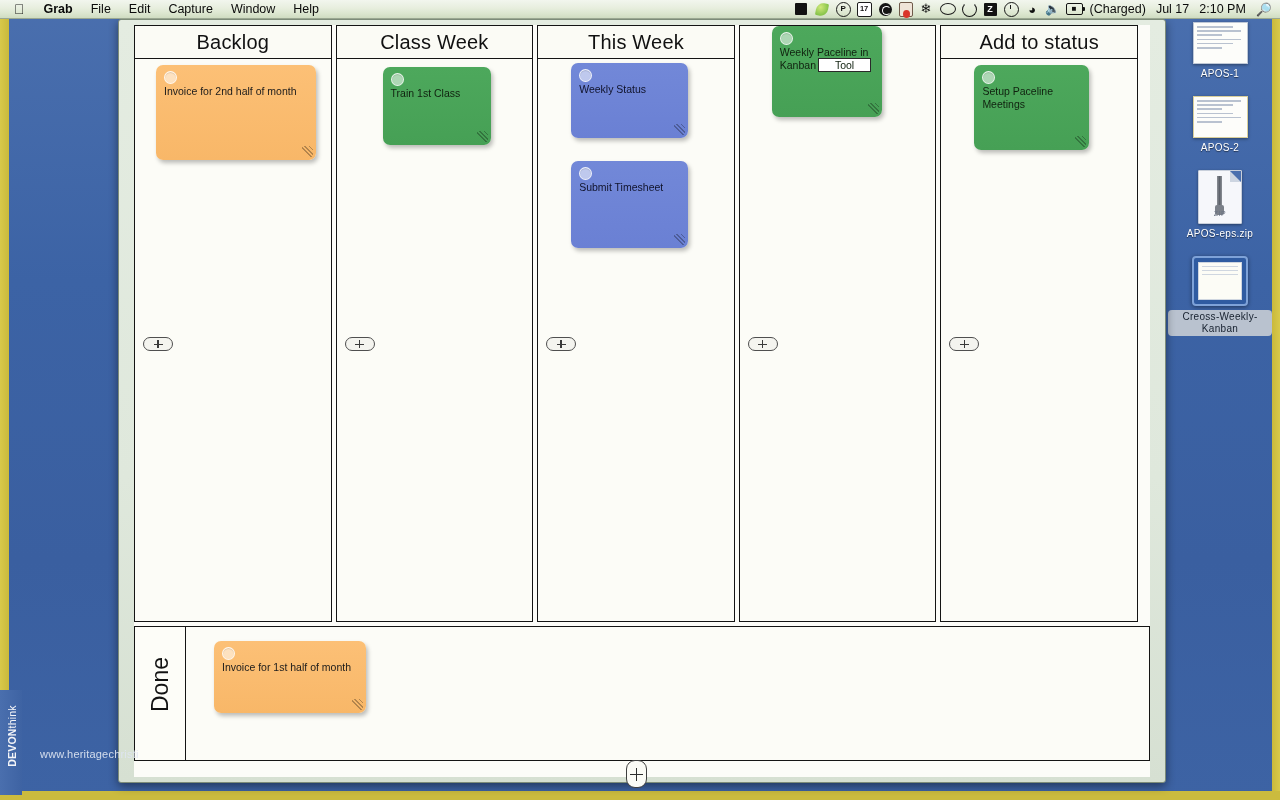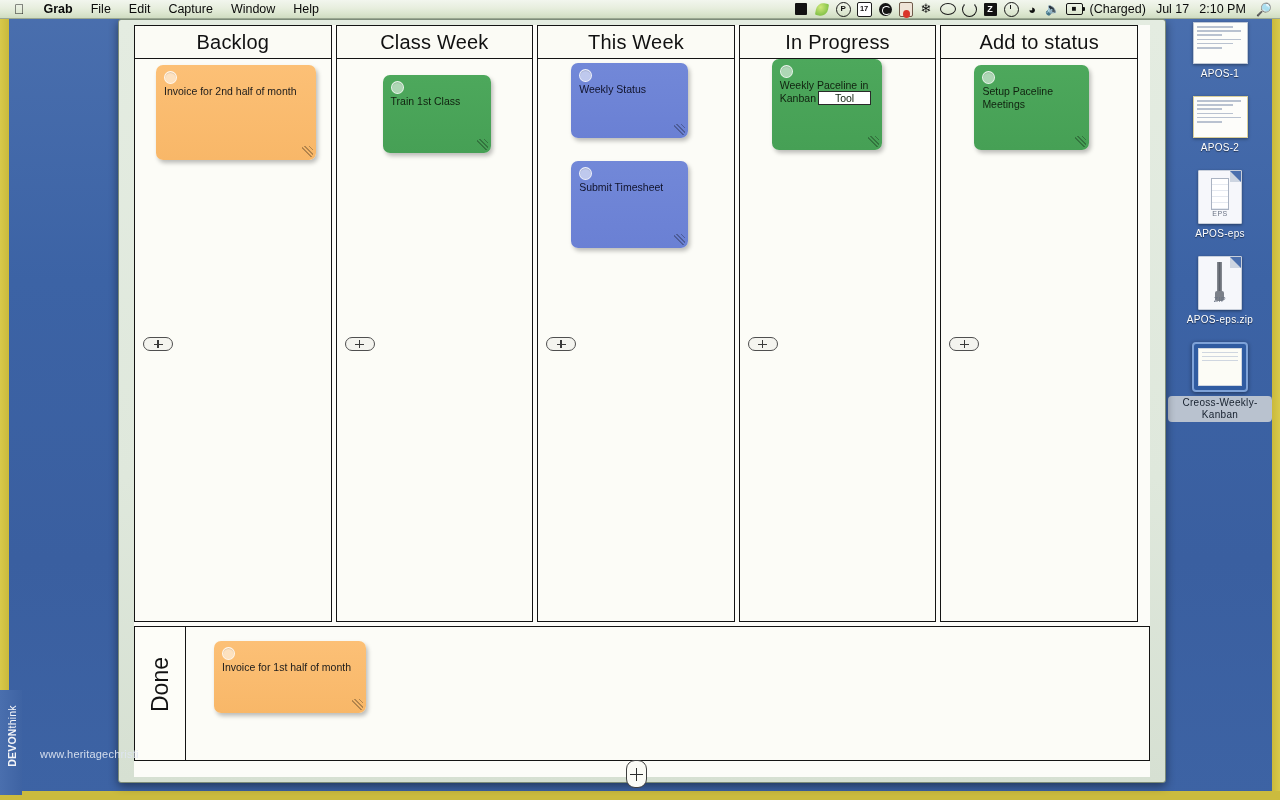--- a/index.html
+++ b/index.html
@@ -653,21 +653,21 @@
             </div>
             <div class="add-pill">
               <span class="plus"></span>
             </div>
           </div>
         </div>
 
         <div class="column">
           <div class="col-header">Class Week</div>
           <div class="col-body">
-            <div class="note green" style="left:46px; top:16px; width:108px; height:78px;">
+            <div class="note green" style="left:46px; top:8px; width:108px; height:78px;">
               <span class="badge"></span>
               <span class="txt">Train 1st Class</span>
               <span class="grip"></span>
             </div>
             <div class="add-pill">
               <span class="plus"></span>
             </div>
           </div>
         </div>
 
@@ -684,21 +684,20 @@
               <span class="txt">Submit Timesheet</span>
               <span class="grip"></span>
             </div>
             <div class="add-pill">
               <span class="plus"></span>
             </div>
           </div>
         </div>
 
         <div class="column">
-          <div class="col-header">In Progress</div>
           <div class="col-body">
             <div class="note green" style="left:32px; top:0px; width:110px; height:91px;">
               <span class="badge"></span>
               <span class="txt"><span>Weekly Paceline in Kanban </span><span class="hl">Tool</span></span>
               <span class="grip"></span>
             </div>
             <div class="add-pill">
               <span class="plus"></span>
             </div>
           </div>
@@ -761,27 +760,20 @@
         <div class="ln l"></div>
           <div class="ln m"></div>
           <div class="ln s"></div>
         <div class="ln m"></div>
           <div class="ln l"></div>
           <div class="ln s"></div>
       </div>
       <div class="dicon-label">APOS-2</div>
     </div>
 
-    <div class="dicon">
-      <div class="file-page">
-        <div class="eps-art"></div>
-        <div class="tag">EPS</div>
-      </div>
-      <div class="dicon-label">APOS-eps</div>
-    </div>
 
 
     <div class="dicon">
       <div class="file-page">
         <div class="zip-art"></div>
         <div class="tag">ZIP</div>
       </div>
       <div class="dicon-label">APOS-eps.zip</div>
     </div>
 

